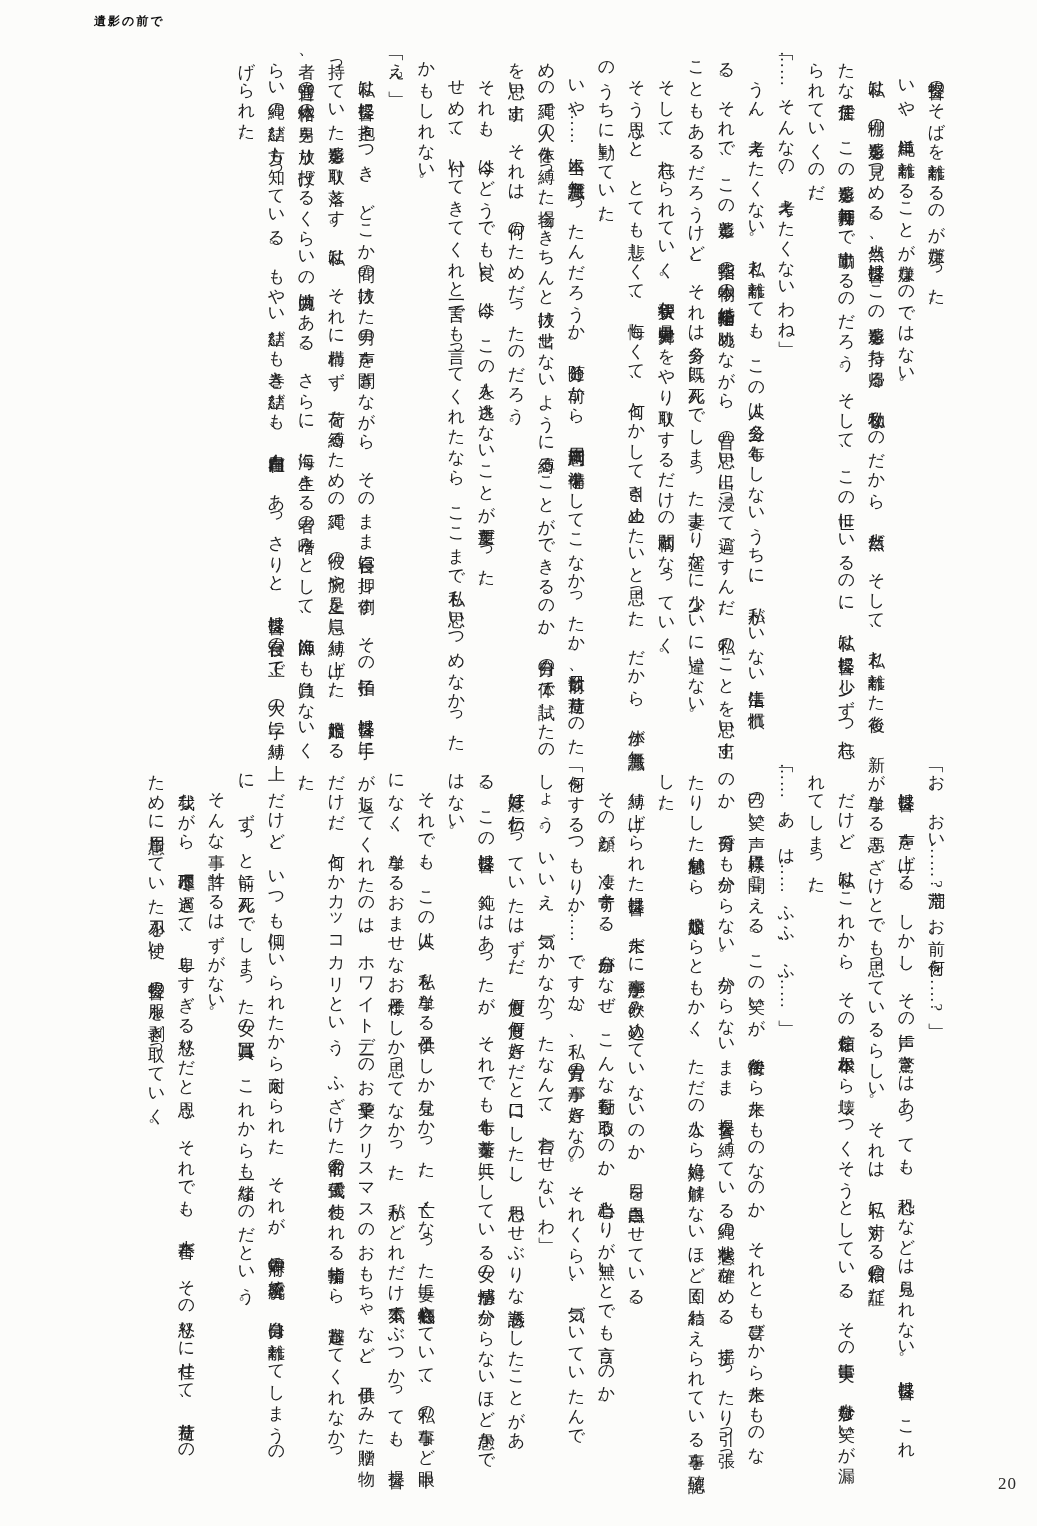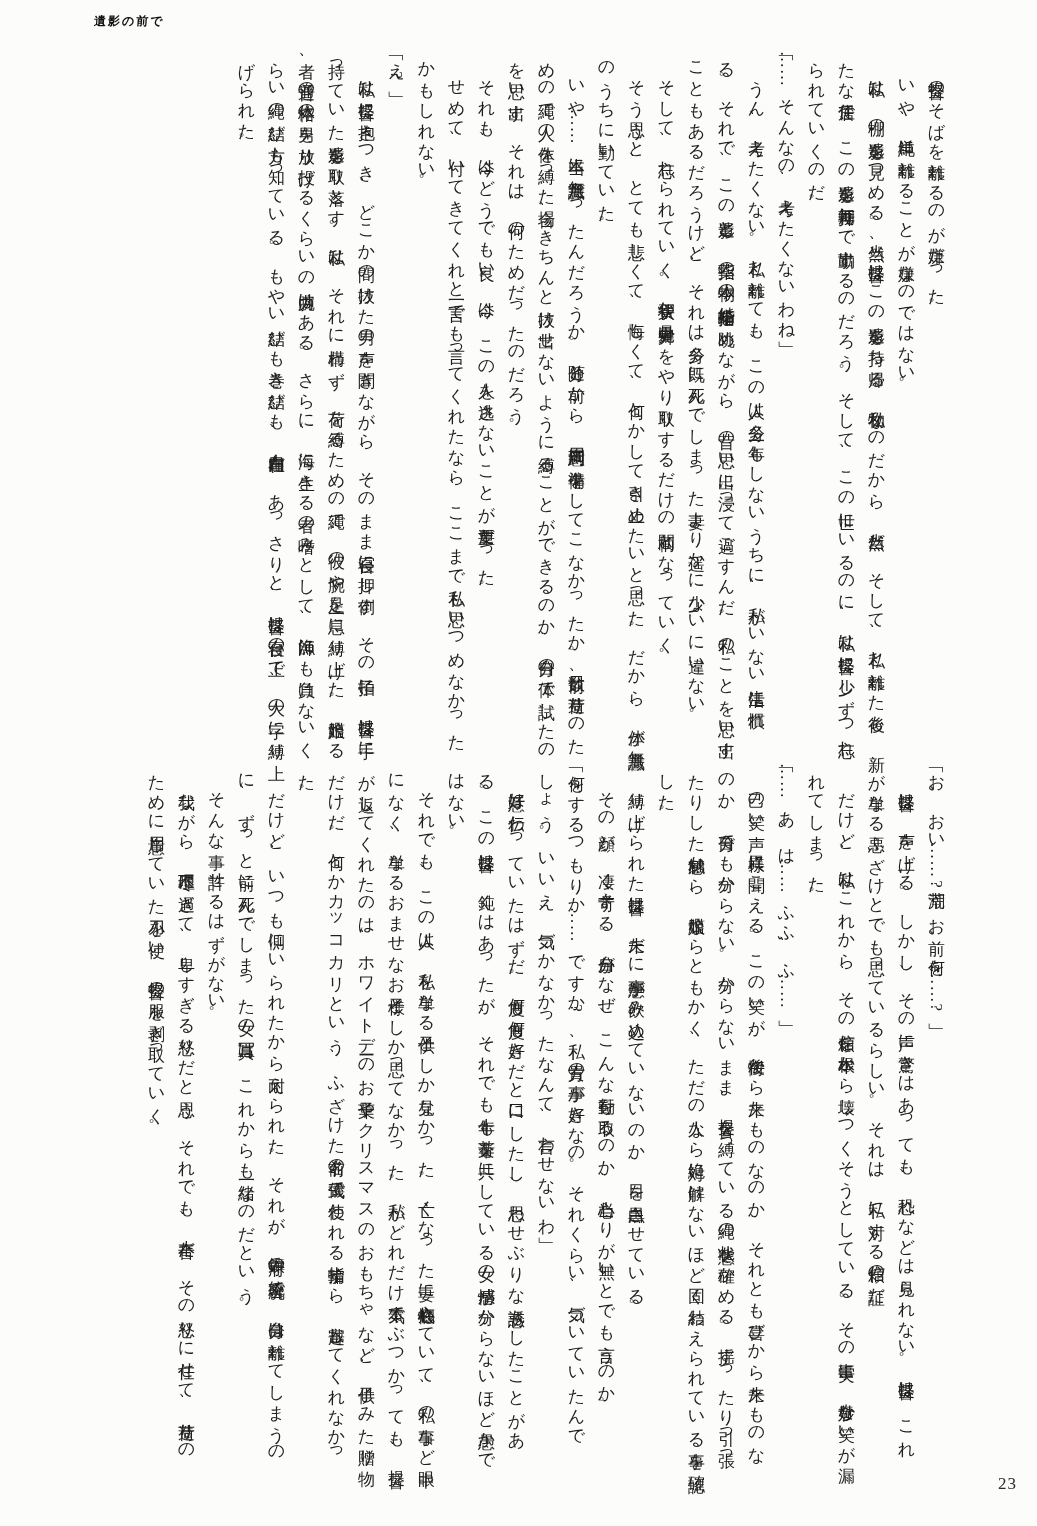--- a/index.html
+++ b/index.html
@@ -81,15 +81,15 @@
     <p>　縛り上げられた提督は、未だに事態が飲み込めていないのか、目を白黒させている。</p>
     <p>　その顔が、凄く苛々する。自分がなぜ、こんな行動を取るのか、心当たりが無いとでも言うのか。</p>
     <p>「何をするつもりか……ですか?　私、貴方の事が好きなの。それくらい、気づいていたんでしょう。いいえ、気づかなかったなんて、言わせないわ」</p>
     <p>　好意は伝わっていたはずだ。何度も何度も好きだと口にしたし、思わせぶりな誘惑もしたことがある。この提督は、鈍くはあったが、それでも十年も苦楽を共にしている女の感情が分からないほど愚かではない。</p>
     <p>　それでも、この人は、私を単なる子供としか見なかった。亡くなった妻に心底惚れていて、私の事など眼中になく、単なるおませなお子様としか思ってなかった。私がどれだけ本気でぶつかっても、提督が返してくれたのは、ホワイトデーのお菓子やクリスマスのおもちゃなど、子供じみた贈り物だけだ。何とかカッコカリという、ふざけた名前の儀式で使われる指輪すら、寄越してくれなかった。</p>
     <p>　だけど、いつも側にいられたから耐えられた。それが、鎮守府の統廃合で、自分は離れてしまうのに、ずっと前に死んでしまった女の写真は、これからも一緒なのだという。</p>
     <p>　そんな事、許せるはずがない。</p>
     <p>　我ながら、理不尽に過ぎて、卑しすぎる怒りだと思う。それでも、本音だ。その怒りに任せて、荷造りのために用意していた小刀を使い、提督の服を剥ぎ取っていく。</p>
   </section>
 
-  <div class="page-number">23</div>
+  <div class="page-number">20</div>
 
 </div>
 
 </body></html>

